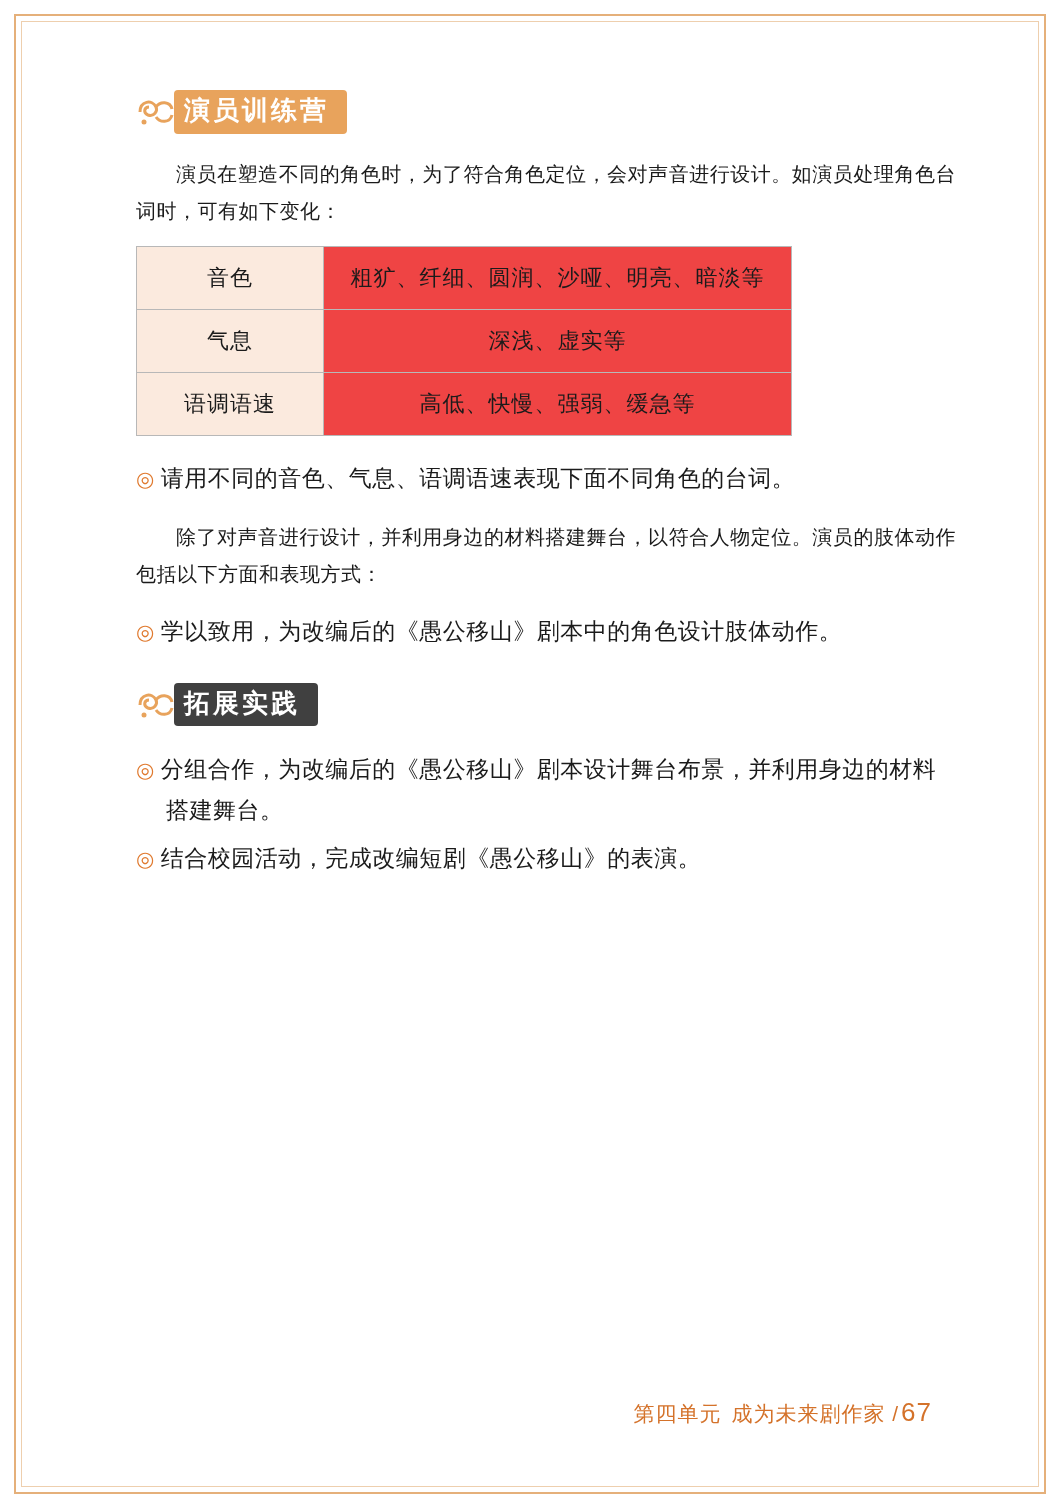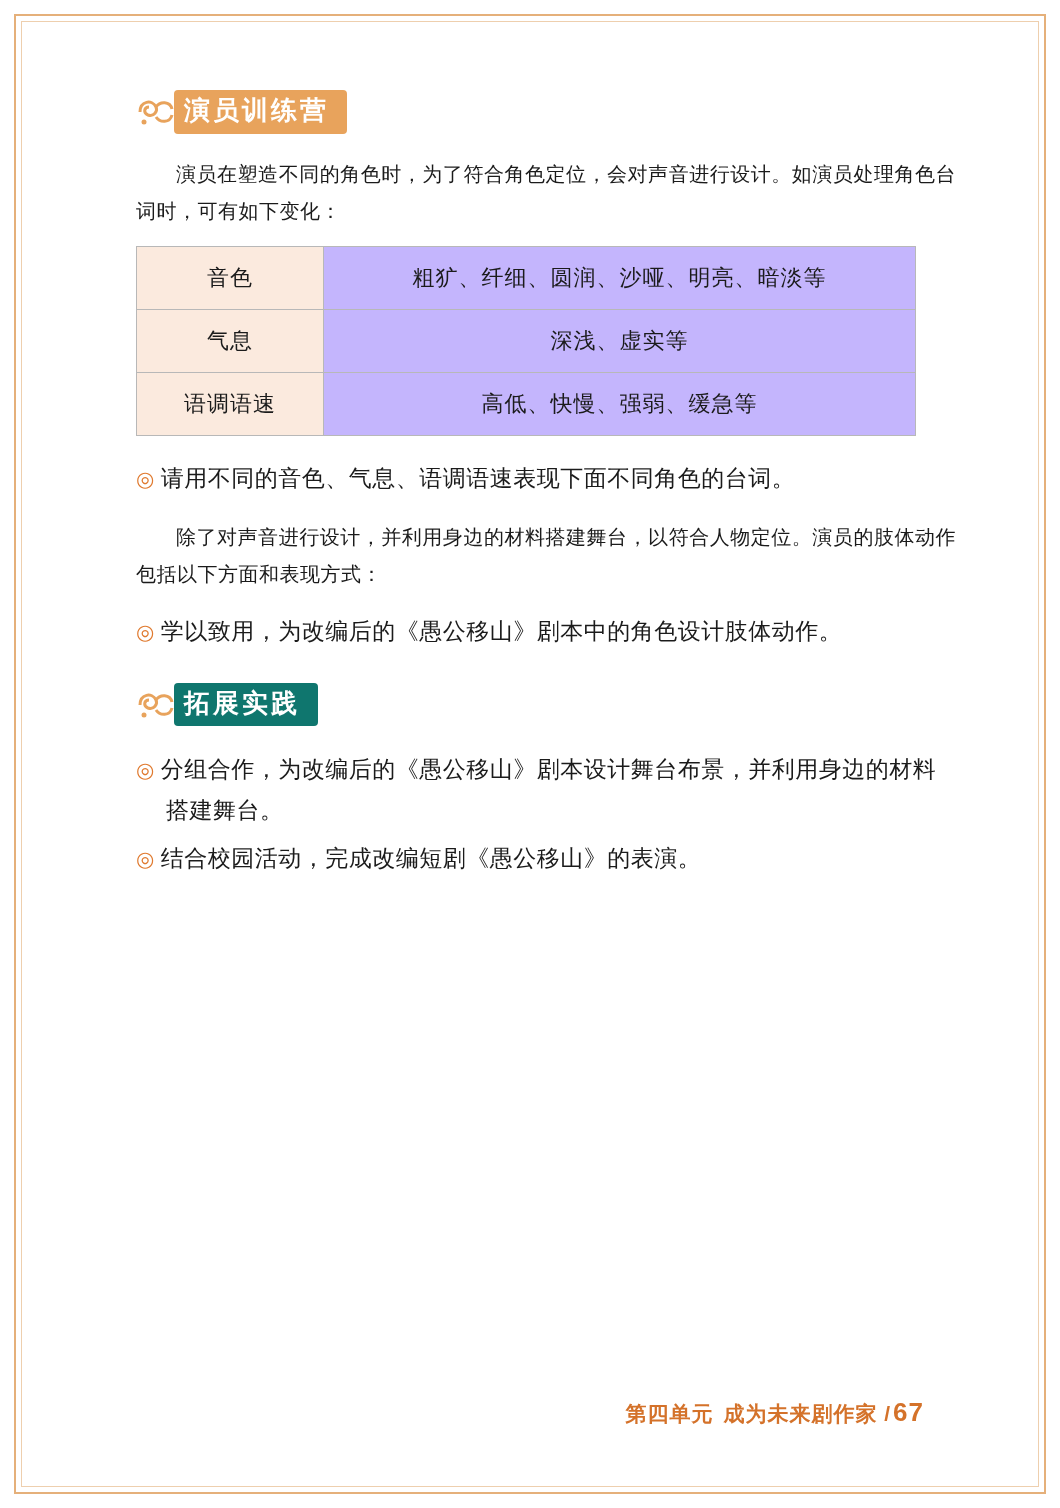--- a/index.html
+++ b/index.html
@@ -66,21 +66,21 @@
     font-family: "Liberation Sans", "DejaVu Sans", sans-serif;
     font-weight: bold;
     font-size: 26px;
     letter-spacing: 3px;
     padding: 5px 18px 7px 10px;
     border-radius: 4px;
     margin-left: -6px;
     line-height: 1.2;
     white-space: nowrap;
   }
-  .section-head .banner.second { background: #0f766e; }
+  .section-head .banner.second { background: #404040; }
 
   p.body {
     font-size: 20px;
     line-height: 1.85;
     margin: 18px 0 16px 0;
     text-align: justify;
     letter-spacing: 0.5px;
   }
   p.indent { text-indent: 2em; }
 
@@ -110,49 +110,49 @@
   .bullet-mark {
     color: #e07a2f;
     font-size: 21px;
     margin-right: 6px;
   }
   .bullet-block { margin: 18px 0 20px 0; }
 
   
   table.info {
     border-collapse: collapse;
-    width: 780px;
+    width: 656px;
     margin: 10px 0 22px 0;
     table-layout: fixed;
   }
   table.info td {
     border: 1px solid #b8b8b8;
     font-size: 22px;
     height: 50px;
     padding: 6px 10px;
     letter-spacing: 1px;
   }
   table.info td.label {
     width: 166px;
     background: #fbeade;
     text-align: center;
   }
   table.info td.value {
     text-align: center;
-    background: #c4b5fd;
+    background: #ef4444;
   }
 
   
   .footer {
     position: absolute;
-    right: 136px;
+    right: 128px;
     bottom: 80px;
     font-family: "Liberation Sans", "DejaVu Sans", sans-serif;
     font-size: 21px;
-    font-weight: bold;
+    font-weight: normal;
     color: #d4722a;
     letter-spacing: 1px;
     white-space: nowrap;
   }
   .footer .pagenum {
     font-size: 26px;
     color: #d4722a;
     margin-left: 2px;
   }
   .footer .unit { margin-right: 10px; }

